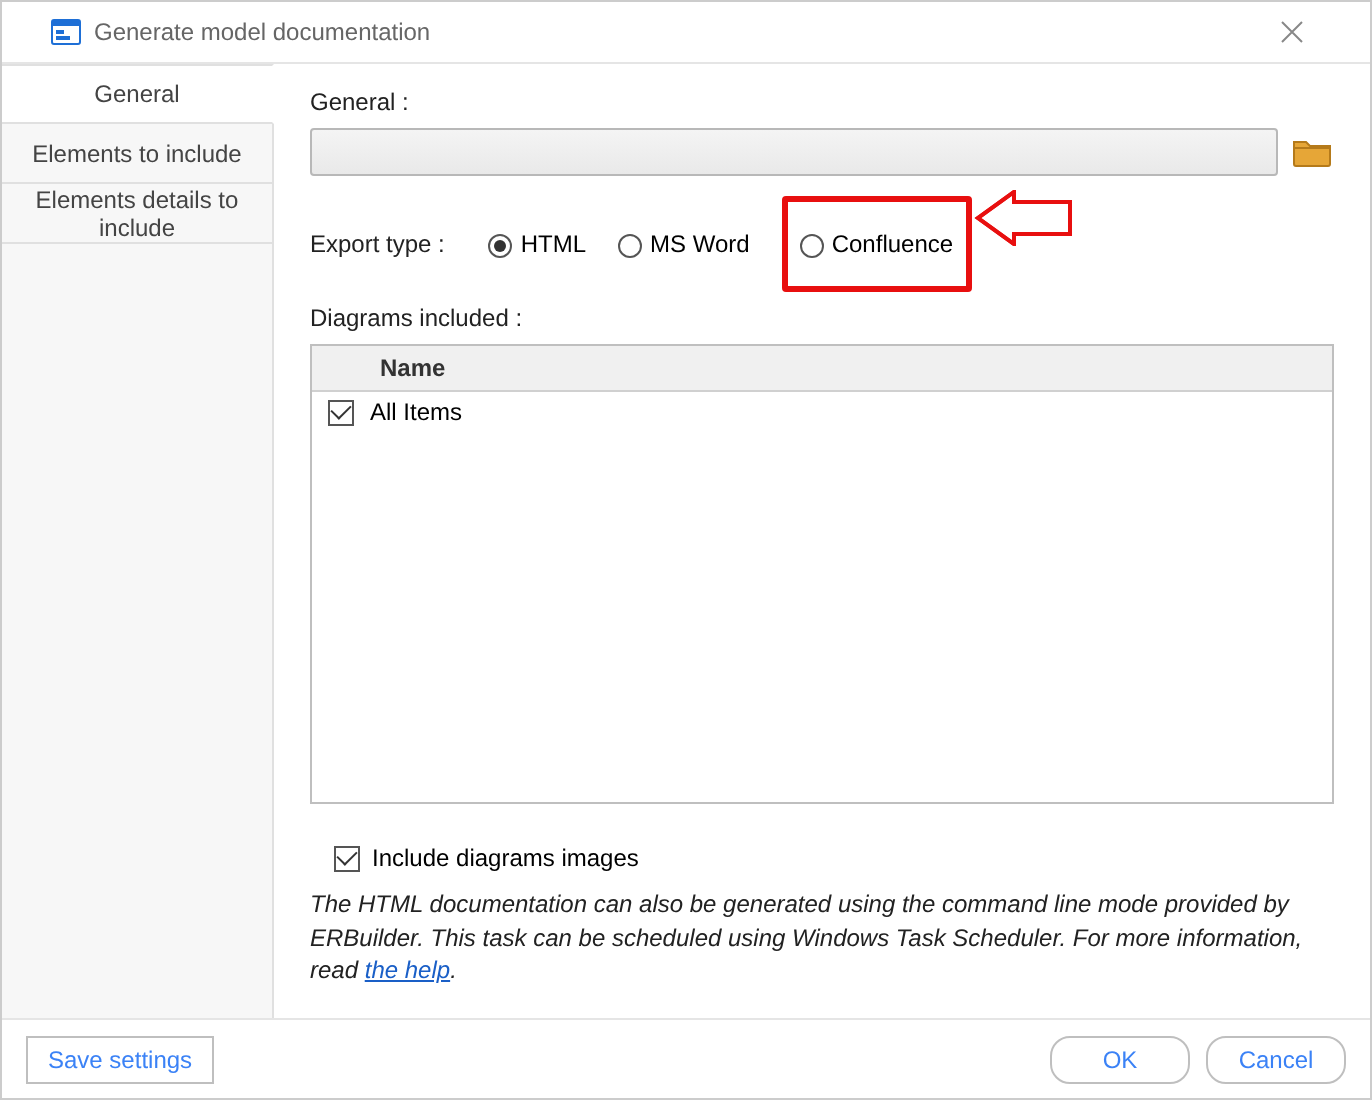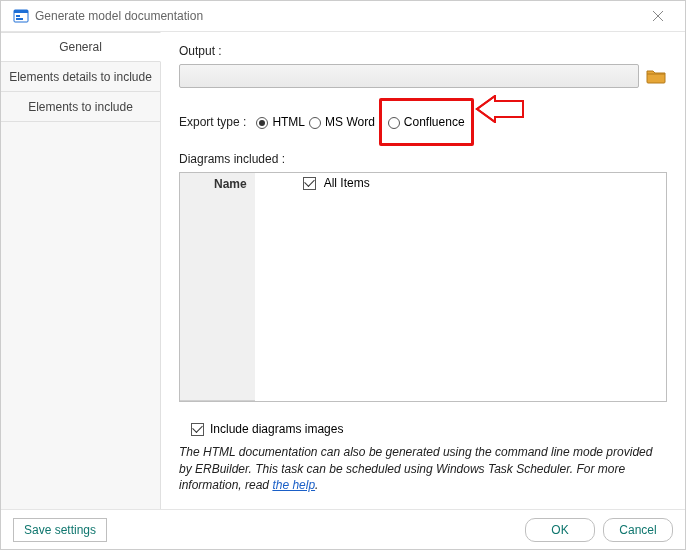--- a/index.html
+++ b/index.html
@@ -1,49 +1,49 @@
 <!DOCTYPE html>
 <html><head>
 <meta charset="utf-8">
 <style>
   * { box-sizing: border-box; font-family: "Segoe UI", Tahoma, sans-serif; font-size: 12px; }
   html, body { margin: 0; padding: 0; }
   .window { width: 686px; height: 550px; background: #fff; border: 1px solid #ccc; position: relative; display: flex; flex-direction: column; }
-  .titlebar { height: 30px; display: flex; align-items: center; padding: 0 12px; background: #fff; }
+  .titlebar { height: 30px; display: flex; align-items: center; padding: 0 24px; background: #fff; }
   .app-icon { width: 16px; height: 16px; margin-right: 6px; }
   .title-text { color: #666; flex: 1; }
   .close-btn { width: 30px; height: 24px; display: flex; align-items: center; justify-content: center; color: #666; cursor: pointer; }
   .body { flex: 1; display: flex; border-top: 1px solid #e5e5e5; overflow: hidden; }
-  .tabs { width: 160px; display: flex; flex-direction: column; background: #f7f7f7; }
+  .tabs { width: 136px; display: flex; flex-direction: column; background: #f7f7f7; }
   .tab { height: 30px; display: flex; align-items: center; justify-content: center; border-bottom: 1px solid #e0e0e0; border-right: 1px solid #e0e0e0; color: #444; cursor: pointer; padding: 0 6px; text-align: center; }
   .tab.active { background: #fff; border-right: 1px solid #fff; border-top: 1px solid #e0e0e0; }
   .tabs-fill { flex: 1; border-right: 1px solid #e0e0e0; }
   .content { flex: 1; padding: 12px 18px 8px 18px; display: flex; flex-direction: column; }
   .row { display: flex; align-items: center; margin-bottom: 6px; }
   .lbl { color: #222; }
   .output-wrap { display: flex; align-items: center; gap: 6px; margin-bottom: 10px; }
   .output-input { flex: 1; height: 24px; background: linear-gradient(#f4f4f4,#e9e9e9); border: 1px solid #b8b8b8; border-radius: 2px; }
   .folder-btn { width: 22px; height: 20px; display: flex; align-items: center; justify-content: center; cursor: pointer; }
-  .radio-group { display: flex; align-items: center; gap: 4px; }
+  .radio-group { display: flex; align-items: center; gap: 16px; }
   .radio { display: flex; align-items: flex-end; gap: 4px; cursor: pointer; position: relative; }
   .radio-dot { width: 12px; height: 12px; border: 1px solid #555; border-radius: 50%; display: flex; align-items: center; justify-content: center; background: #fff; }
   .radio.selected .radio-dot::after { content: ""; width: 6px; height: 6px; background: #333; border-radius: 50%; }
   .radio-highlight { border: 3px solid #e80f0f; padding: 14px 6px; border-radius: 2px; }
   .arrow-callout { position: absolute; left: 100%; top: -6px; margin-left: 4px; }
-  .diagram-list { flex: 1; border: 1px solid #bfbfbf; background: #fff; display: flex; min-height: 0; gap: 40px; }
+  .diagram-list { flex: 1; border: 1px solid #bfbfbf; background: #fff; display: flex; flex-direction: column; min-height: 0; }
   .list-header { background: #f0f0f0; border-bottom: 1px solid #d0d0d0; padding: 4px 8px 4px 34px; font-weight: 600; color: #333; }
   .list-body { flex: 1; overflow: auto; }
   .list-row { display: flex; align-items: center; padding: 3px 8px; gap: 8px; }
   .cb { width: 13px; height: 13px; border: 1px solid #555; display: flex; align-items: center; justify-content: center; cursor: pointer; background: #fff; }
   .cb.checked::after { content: ""; width: 8px; height: 5px; border-left: 1.5px solid #333; border-bottom: 1.5px solid #333; transform: rotate(-45deg) translate(1px,-1px); }
   .include-row { display: flex; align-items: center; gap: 6px; margin: 20px 0 6px 12px; }
   .help-text { color: #222; line-height: 1.35; margin: 2px 0 8px 0; font-style: italic; }
   .help-text a { color: #1a5fc7; text-decoration: underline; cursor: pointer; }
   .footer { height: 40px; border-top: 1px solid #e5e5e5; display: flex; align-items: center; padding: 0 12px; gap: 8px; }
-  .btn { height: 24px; padding: 0 10px; border: 1px solid #bfbfbf; background: #fff; display: flex; align-items: center; justify-content: center; cursor: pointer; color: #0f766e; }
+  .btn { height: 24px; padding: 0 10px; border: 1px solid #bfbfbf; background: #fff; display: flex; align-items: center; justify-content: center; cursor: pointer; color: #3b82f6; }
   .btn.wide { min-width: 70px; border-radius: 10px; }
   .footer-spacer { flex: 1; }
 </style>
 </head>
 <body>
 
 <div class="window">
 
   <div class="titlebar">
     <span class="app-icon">
@@ -58,28 +58,28 @@
     <div class="close-btn">
       <svg width="12" height="12" viewBox="0 0 12 12">
           <path d="M1 1 L11 11 M11 1 L1 11" stroke="#888" stroke-width="1"></path>
         </svg>
     </div>
   </div>
 
   <div class="body">
     <div class="tabs">
       <div class="tab active">General</div>
+      <div class="tab">Elements to include</div>
       <div class="tab">Elements details to include</div>
-      <div class="tab">Elements to include</div>
       <div class="tabs-fill"></div>
     </div>
 
     <div class="content">
       <div class="row">
-          <span class="lbl">Output  :</span>
+          <span class="lbl">General  :</span>
         </div>
       <div class="output-wrap">
         <div class="output-input"></div>
         <div class="folder-btn">
           <svg width="20" height="16" viewBox="0 0 20 16">
               <path d="M1 3 h6 l2 2 h10 v9 a1 1 0 0 1 -1 1 H2 a1 1 0 0 1 -1 -1 Z" fill="#e6a637" stroke="#b57a1a"></path>
               <path d="M1 6 h18" stroke="#b57a1a"></path>
             </svg>
         </div>
       </div>

